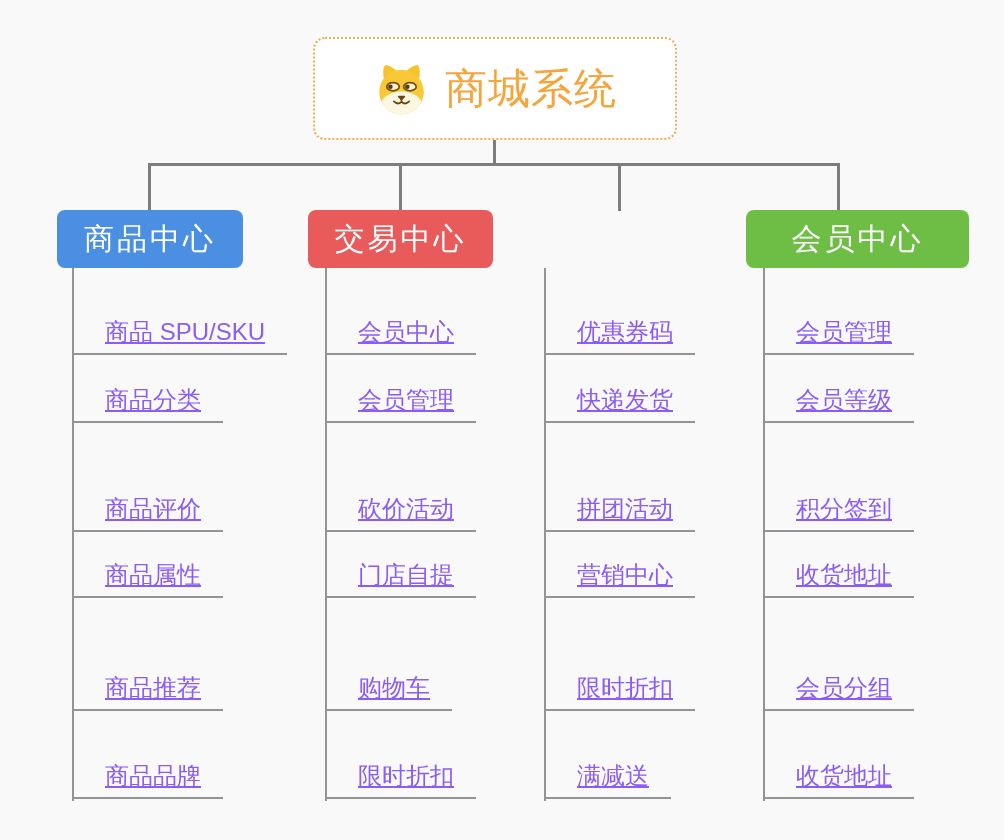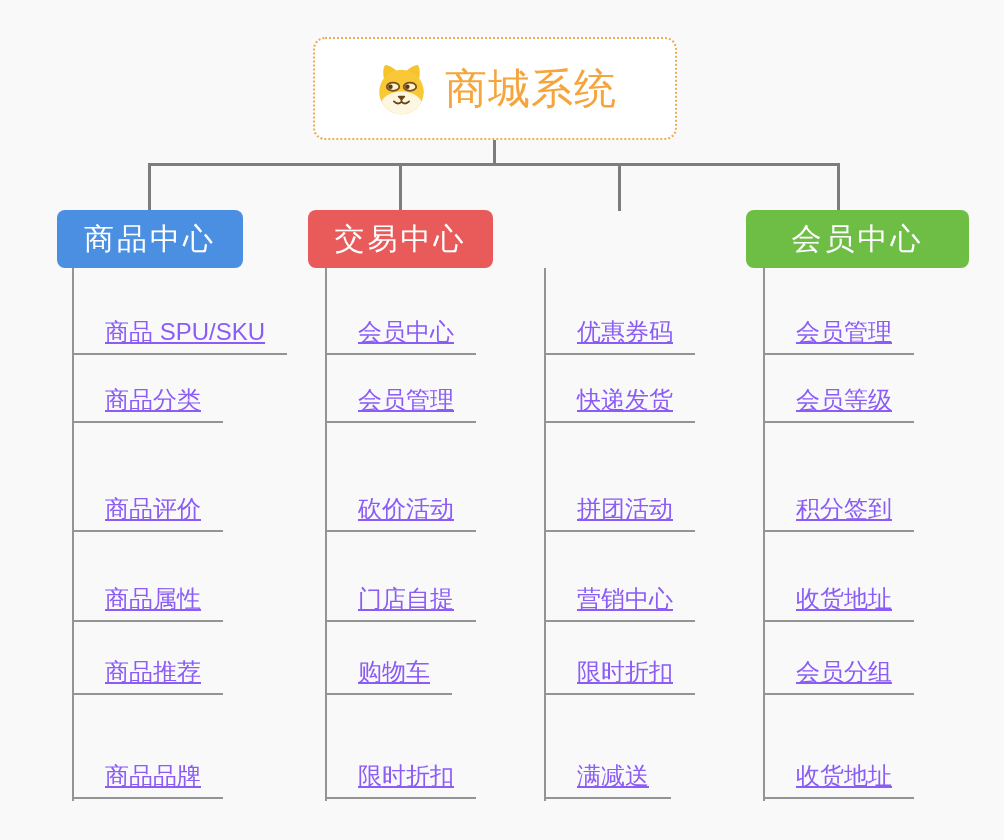--- a/index.html
+++ b/index.html
@@ -31,21 +31,21 @@
   .col{position:absolute;top:0;width:2px;height:840px;}
   .c0{left:72px;} .c1{left:325px;} .c2{left:544px;} .c3{left:763px;}
   .spine{position:absolute;left:0;top:268px;width:2px;height:533px;background:#949494;}
   
   .leaf{
     position:absolute;left:0;white-space:nowrap;
     font-size:24px;line-height:32px;color:#8b5cf6;
     padding:0 22px 5px 33px;border-bottom:2px solid #949494;text-decoration:underline;
   }
   .r0{top:316px;} .r1{top:384px;} .r2{top:493px;}
-  .r3{top:583px;} .r4{top:656px;} .r5{top:760px;}
+  .r3{top:559px;} .r4{top:672px;} .r5{top:760px;}
 </style>
 </head>
 <body>
 
 <div class="stage">
 
   <div class="line" style="left:493px;top:140px;width:3px;height:26px;"></div>
   <div class="line" style="left:148px;top:163px;width:692px;height:3px;"></div>
   <div class="line" style="left:148px;top:163px;width:3px;height:48px;"></div>
   <div class="line" style="left:399px;top:163px;width:3px;height:48px;"></div>

